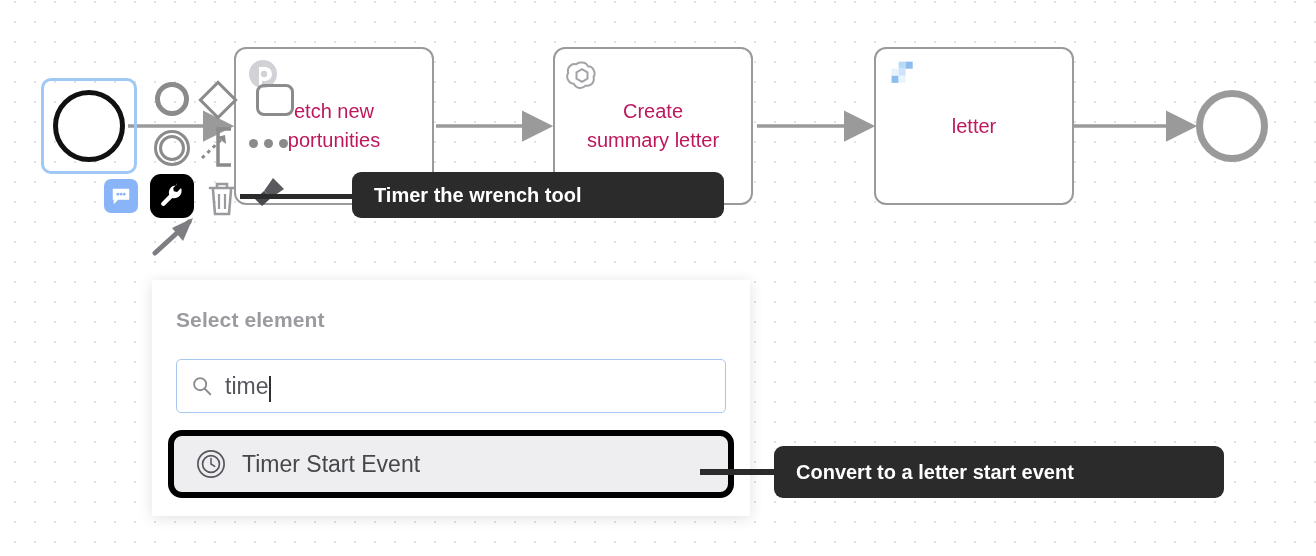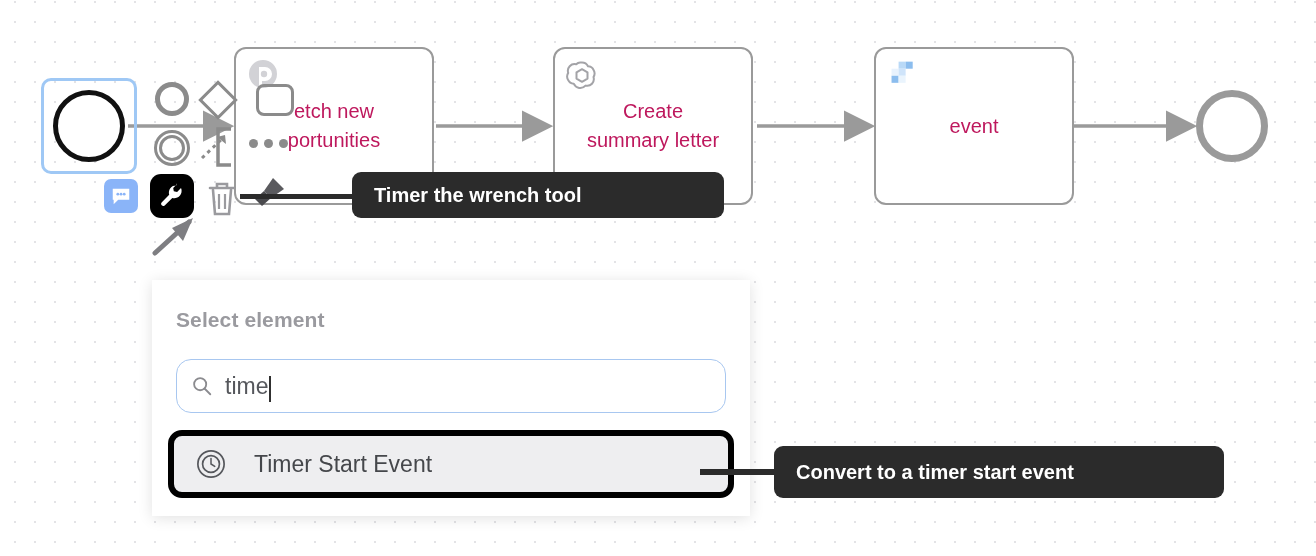--- a/index.html
+++ b/index.html
@@ -159,21 +159,21 @@
     border-radius: 14px;
     box-sizing: border-box;
     background: #eeeef0;
   }
   .result-row {
     position: absolute;
     display: flex; align-items: center;
     color: #45474b;
     font-size: 23px;
   }
-  .result-label { margin-left: 28px; }
+  .result-label { margin-left: 16px; }
 </style>
 </head>
 <body>
 
 <div id="stage">
 
   <svg class="layer" viewBox="0 0 1316 556">
     <defs>
       <marker id="arrow" markerWidth="9" markerHeight="9" refX="7.5" refY="4.5" orient="auto">
         <path d="M0,0 L9,4.5 L0,9 z" fill="#9a9a9a"></path>
@@ -217,21 +217,21 @@
   <div class="node task" style="left:874px; top:47px; width:200px; height:158px;">
     <svg class="task-icon" viewBox="0 0 34 34" style="left:12px; top:10px; width:30px; height:30px;">
       <rect x="4" y="11" width="8" height="8" fill="#e8f2fd"></rect>
       <rect x="12" y="3" width="8" height="8" fill="#b9d9f7"></rect>
       <rect x="20" y="3" width="8" height="8" fill="#8cbdee"></rect>
       <rect x="12" y="11" width="8" height="8" fill="#cfe4fa"></rect>
       <rect x="4" y="19" width="8" height="8" fill="#8cbdee"></rect>
       <rect x="12" y="19" width="8" height="8" fill="#eaf4fd"></rect>
     </svg>
     <div class="task-label">
-      <div>event</div>
+      <div>letter</div>
     </div>
   </div>
 
   <div class="node end-event" style="left:1196px; top:90px;"></div>
 
   <div class="node selection-box" style="left:41px; top:78px; width:96px; height:96px;"></div>
   <div class="node start-event" style="left:53px; top:90px;"></div>
 
   <div class="pad-icon pad-circle" style="left:155px; top:82px;"></div>
   <div class="pad-icon pad-diamond" style="left:204px; top:86px;"></div>
@@ -286,21 +286,21 @@
   </svg>
 
   <div class="leader" style="left:240px; top:194px; width:120px; height:5px;"></div>
   <div class="tooltip" style="left:352px; top:172px; width:328px; height:46px;">
     <span>Timer the wrench tool</span>
   </div>
 
   <div class="popup" style="left:152px; top:280px; width:598px; height:236px;">
     <div class="popup-title" style="position:absolute; left:24px; top:28px;">Select element</div>
 
-    <div class="search-wrap" style="left:24px; top:79px; width:550px; height:54px;border-radius:15px;">
+    <div class="search-wrap" style="left:24px; top:79px; width:550px; height:54px;">
       <svg viewBox="0 0 24 24" style="width:22px;height:22px;flex:none;">
         <circle cx="10" cy="10" r="6.6" stroke="#8b8b8f" stroke-width="2" fill="none"></circle>
         <path d="M15 15 L21 21" stroke="#8b8b8f" stroke-width="2" stroke-linecap="round"></path>
       </svg>
       <span class="search-val">time</span>
       <span class="caret"></span>
     </div>
 
     <div class="result-hl" style="left:16px; top:150px; width:566px; height:68px;"></div>
     <div class="result-row" style="left:44px; top:168px; height:32px;">
@@ -308,16 +308,16 @@
         <circle cx="16" cy="16" r="14" stroke="#55575c" stroke-width="1.8" fill="none"></circle>
         <circle cx="16" cy="16" r="9" stroke="#55575c" stroke-width="1.8" fill="none"></circle>
         <path d="M16 10 V16 L20 18.5" stroke="#55575c" stroke-width="1.6" fill="none" stroke-linecap="round"></path>
       </svg>
       <span class="result-label">Timer Start Event</span>
     </div>
   </div>
 
   <div class="leader" style="left:700px; top:469px; width:90px; height:6px;"></div>
   <div class="tooltip" style="left:774px; top:446px; width:406px; height:52px;">
-    <span>Convert to a timer start event</span>
+    <span>Convert to a letter start event</span>
   </div>
 
 </div>
 
 </body></html>

